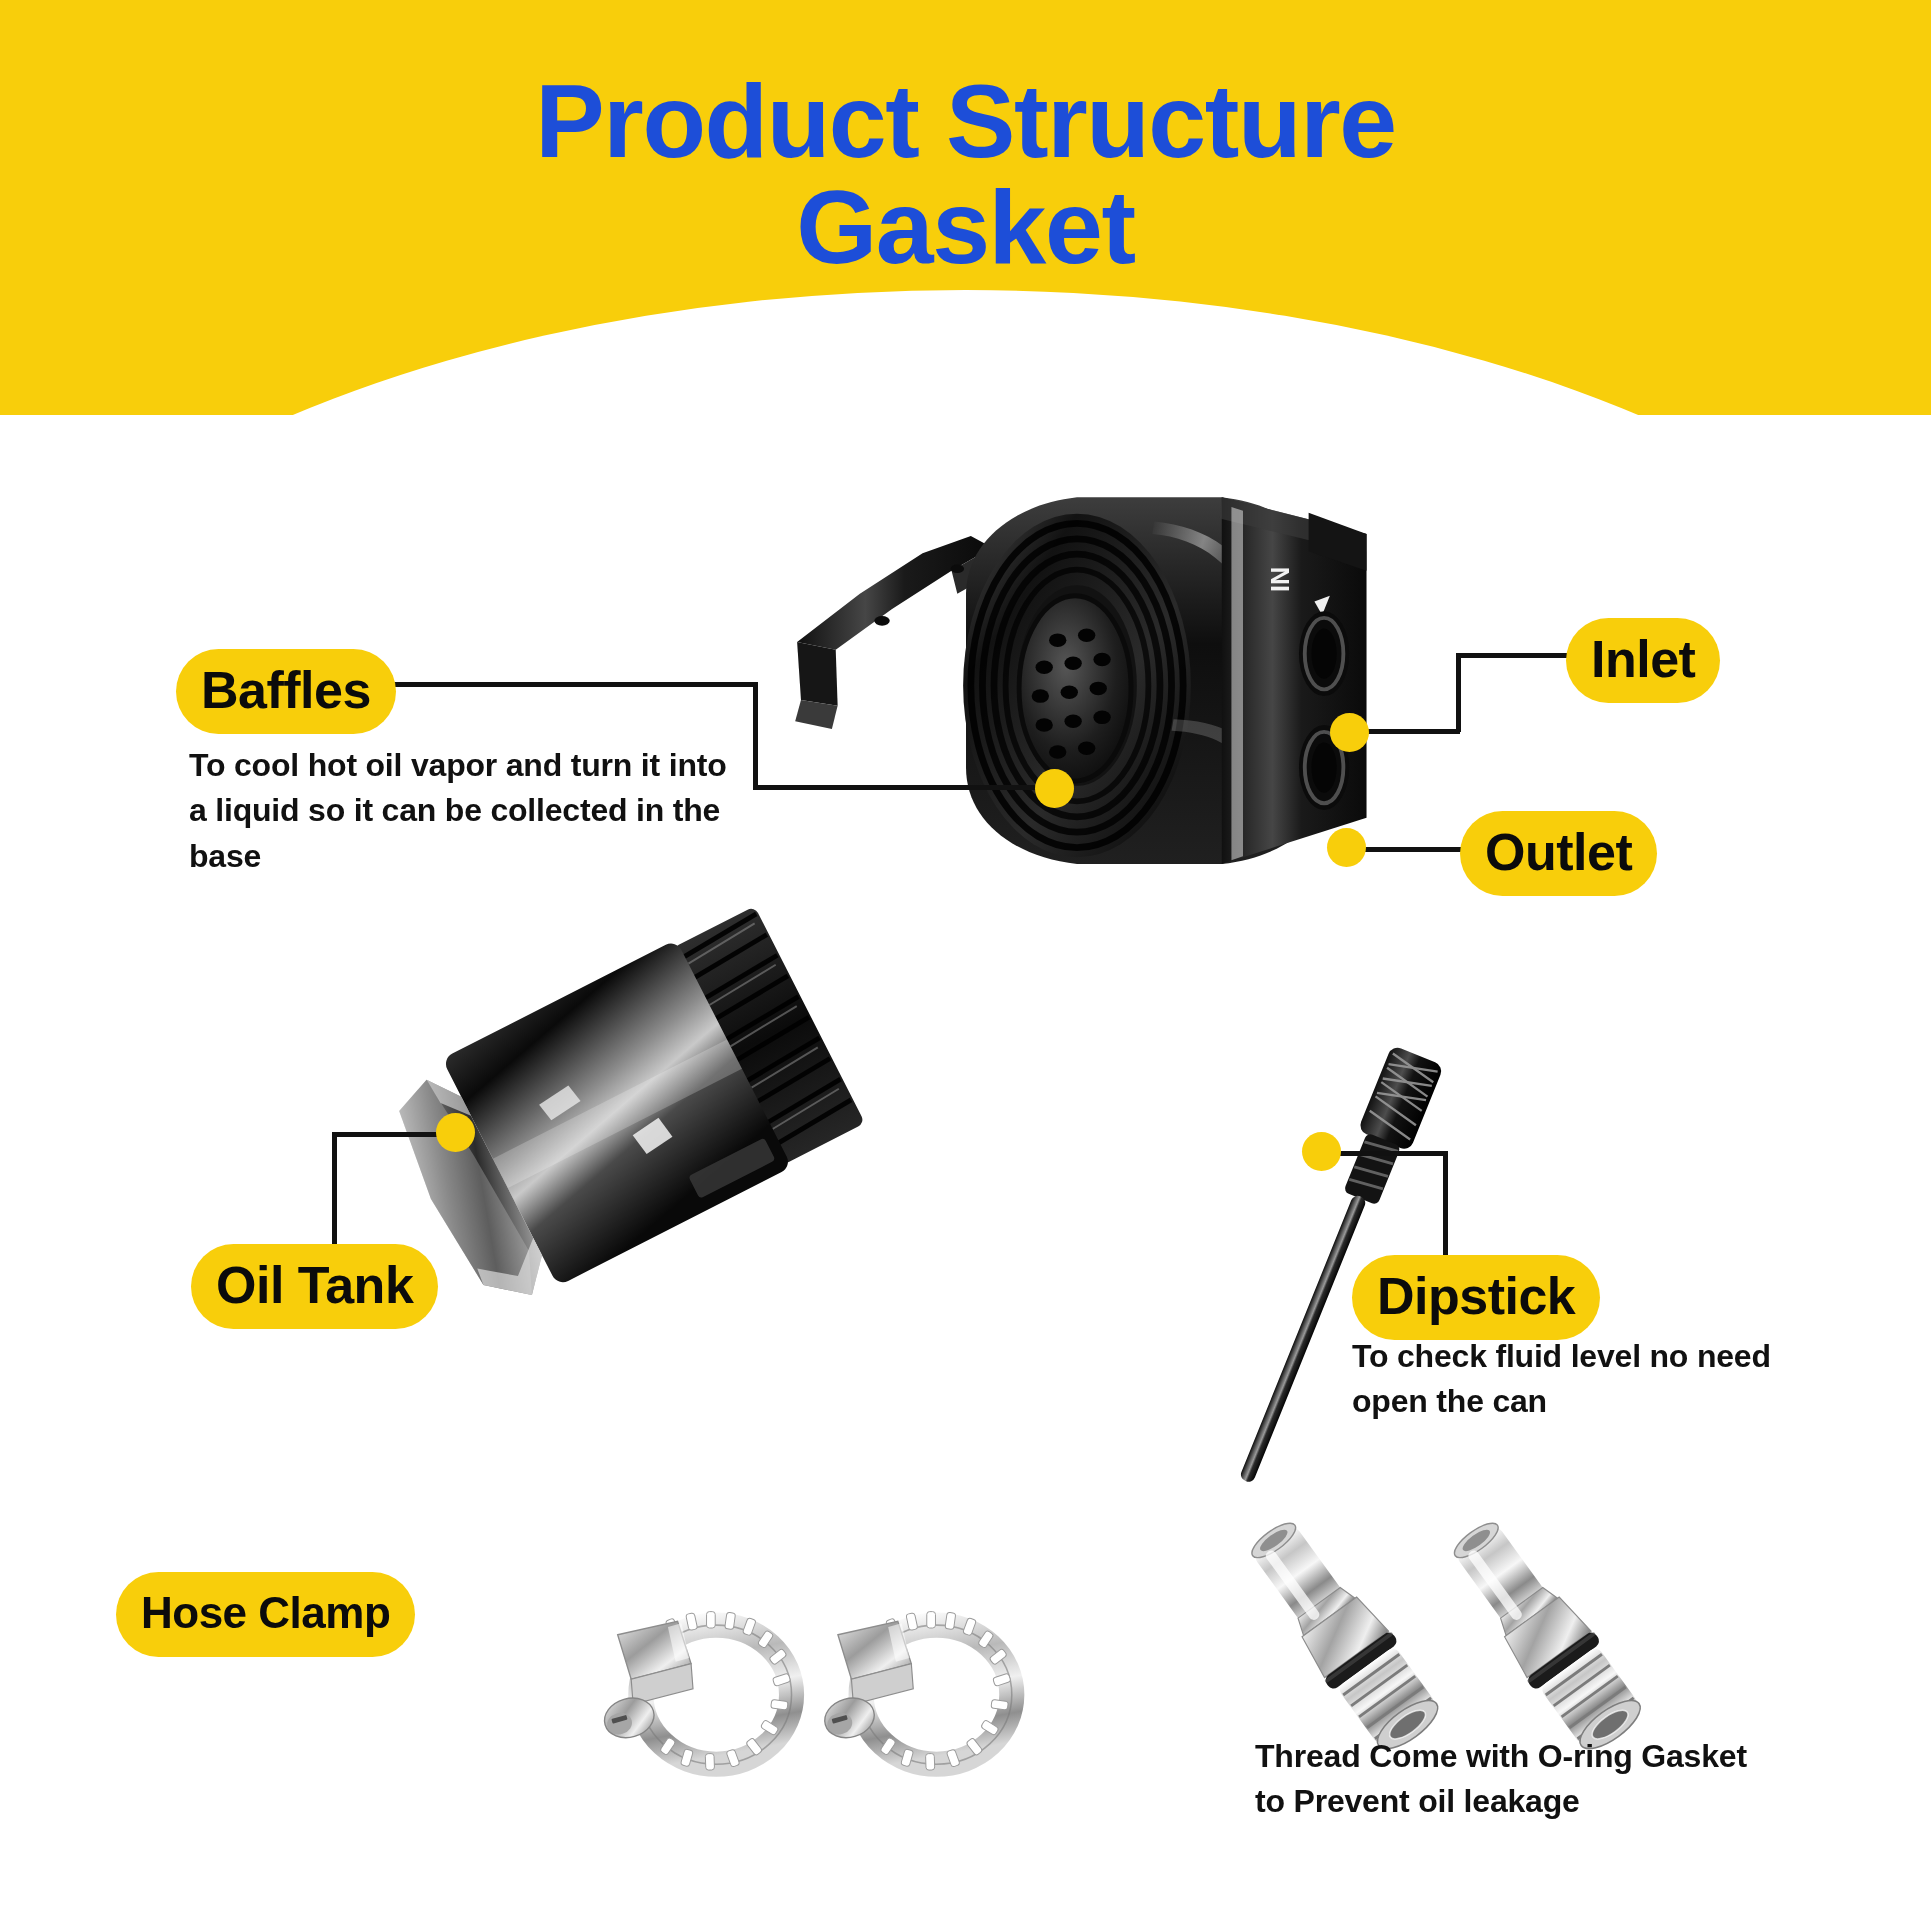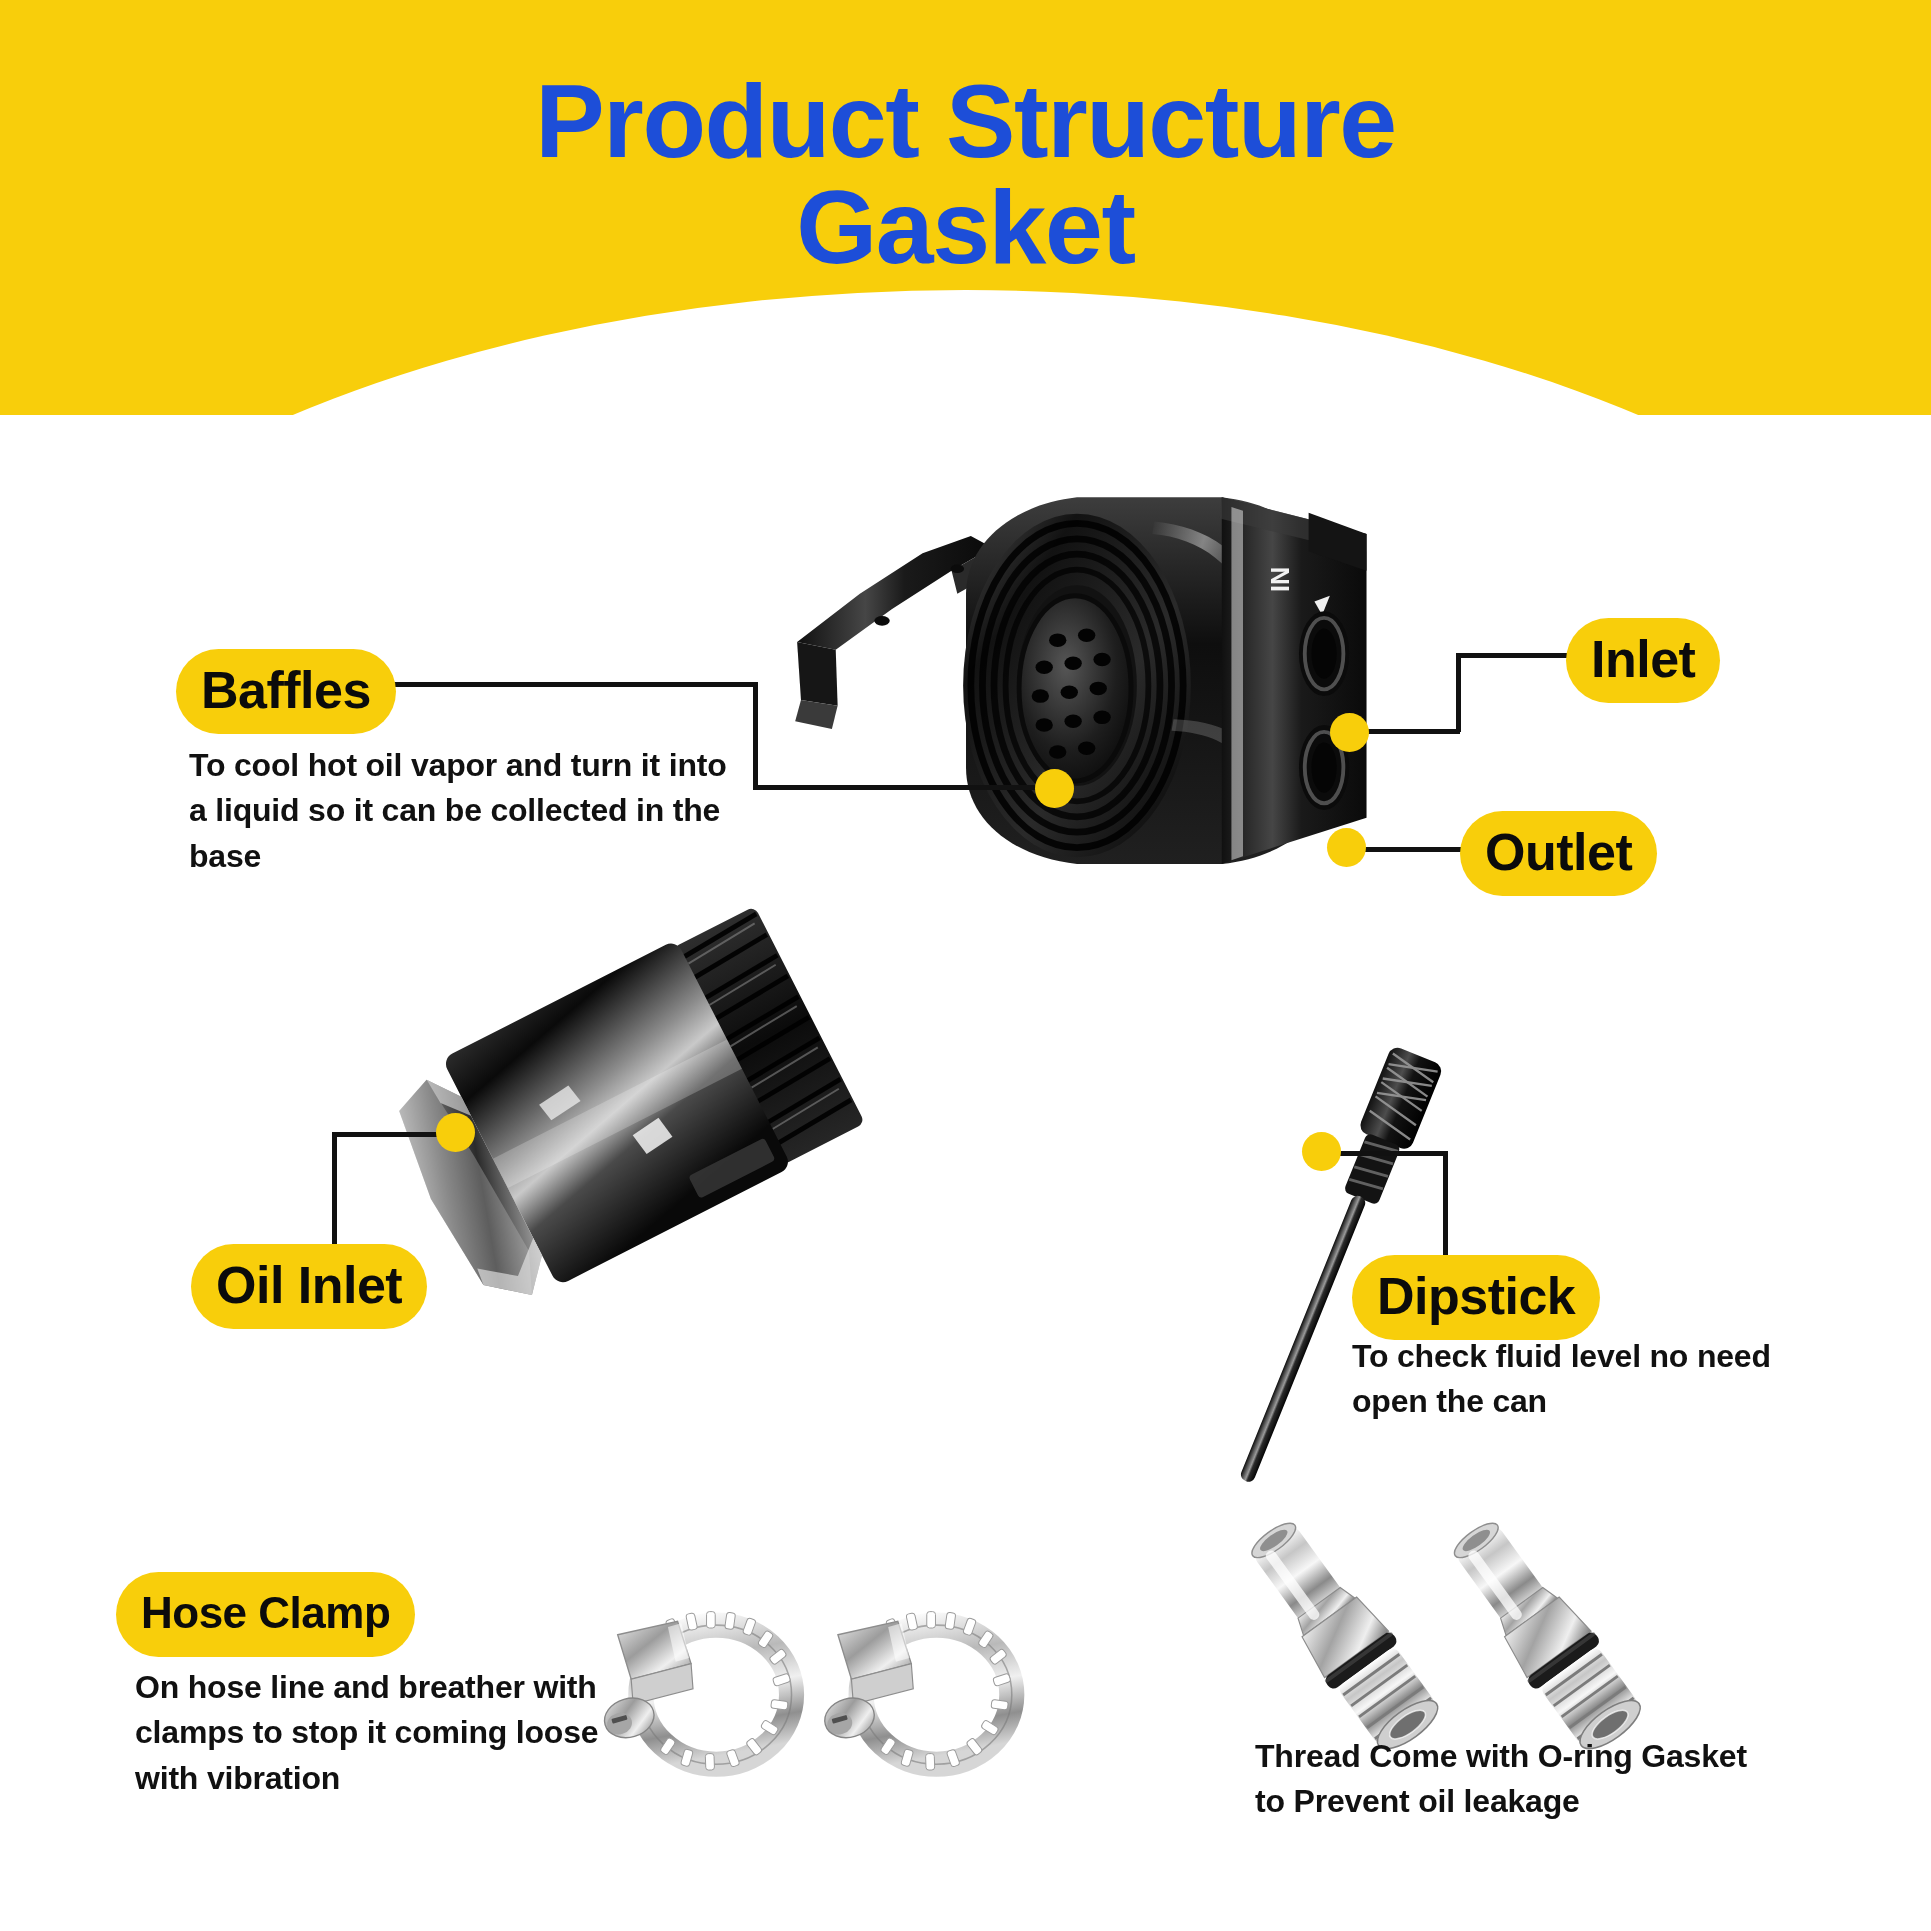--- a/index.html
+++ b/index.html
@@ -426,31 +426,30 @@
   <div class="badge" style="left:1566px;top:618px;height:70px;font-size:52px;">Inlet</div>
   <div class="lead v" style="left:1456px;top:653px;height:79px;"></div>
   <div class="lead h" style="left:1456px;top:653px;width:114px;"></div>
   <div class="lead h" style="left:1350px;top:729px;width:110px;"></div>
   <div class="dot" style="left:1330px;top:713px;width:39px;height:39px;"></div>
 
   <div class="badge" style="left:1460px;top:811px;height:70px;font-size:52px;">Outlet</div>
   <div class="lead h" style="left:1352px;top:847px;width:116px;"></div>
   <div class="dot" style="left:1327px;top:828px;width:39px;height:39px;"></div>
 
-  <div class="badge" style="left:191px;top:1244px;height:70px;font-size:52px;">Oil Inlet</div>
+  <div class="badge" style="left:191px;top:1244px;height:70px;font-size:52px;">Oil Tank</div>
   <div class="lead v" style="left:332px;top:1132px;height:118px;"></div>
   <div class="lead h" style="left:332px;top:1132px;width:112px;"></div>
   <div class="dot" style="left:436px;top:1113px;width:39px;height:39px;"></div>
 
   <div class="badge" style="left:1352px;top:1255px;height:70px;font-size:52px;">Dipstick</div>
   <div class="lead v" style="left:1443px;top:1151px;height:111px;"></div>
   <div class="lead h" style="left:1330px;top:1151px;width:118px;"></div>
   <div class="dot" style="left:1302px;top:1132px;width:39px;height:39px;"></div>
   <div class="desc" style="left:1352px;top:1334px;width:502px;">To check fluid level no need open the can</div>
 
   <div class="badge" style="left:116px;top:1572px;height:70px;font-size:44px;">Hose Clamp</div>
-  <div class="desc" style="left:135px;top:1665px;width:502px;">On hose line and breather with clamps to stop it coming loose with vibration</div>
 
   <div class="desc" style="left:1255px;top:1779px;width:637px;">to Prevent oil leakage</div>
   <div class="desc" style="left:1255px;top:1734px;width:637px;">Thread Come with O-ring Gasket</div>
 
 </div>
 
 
 </body></html>

